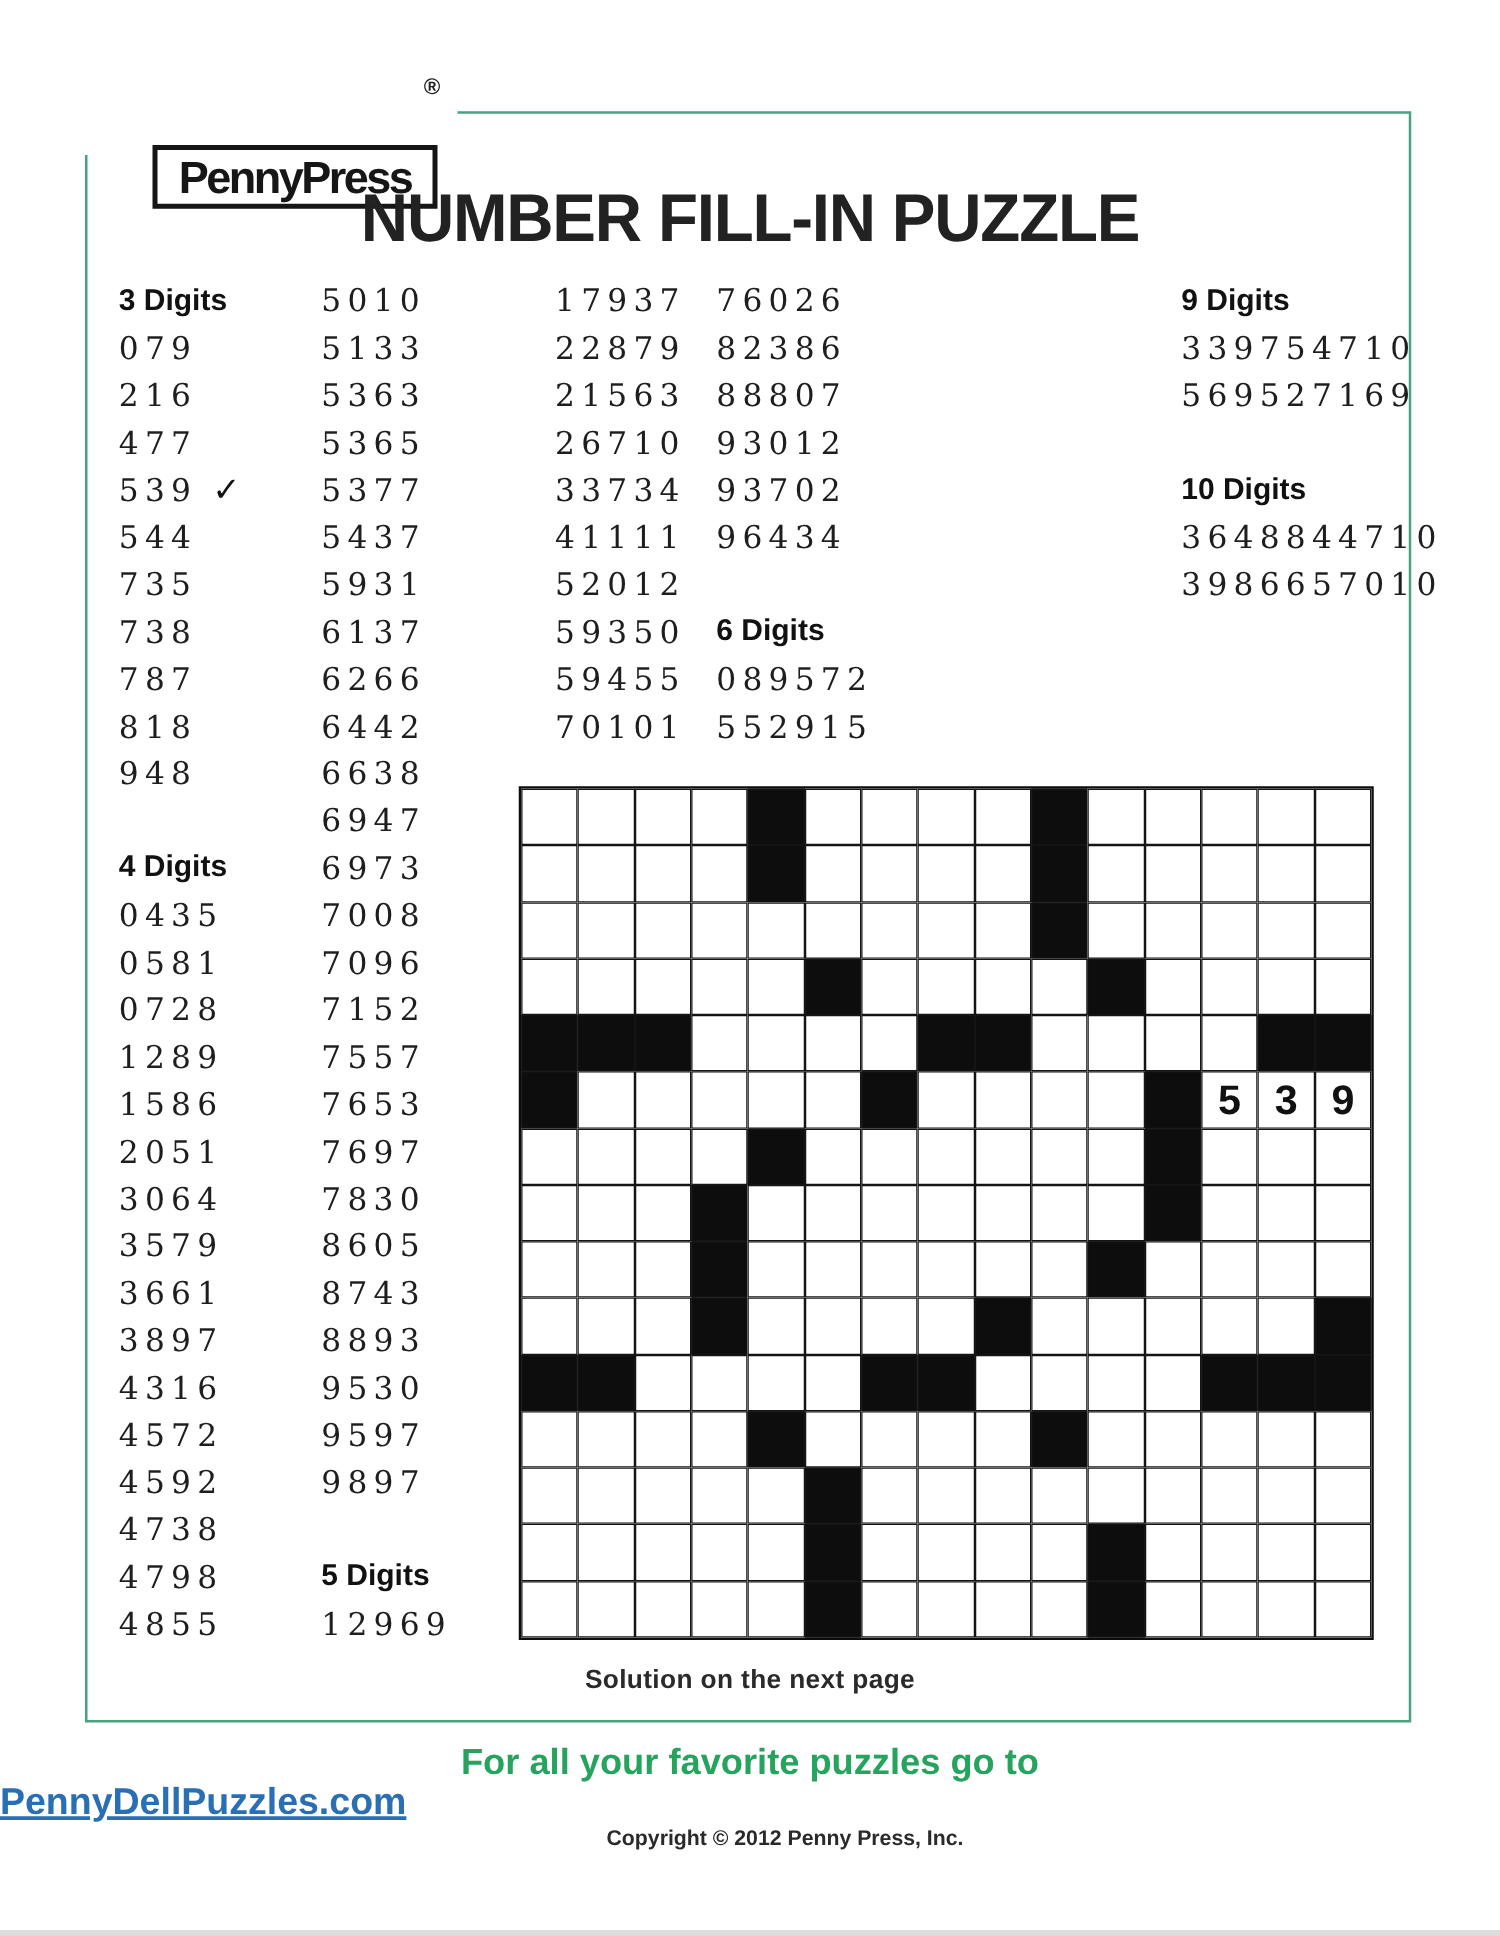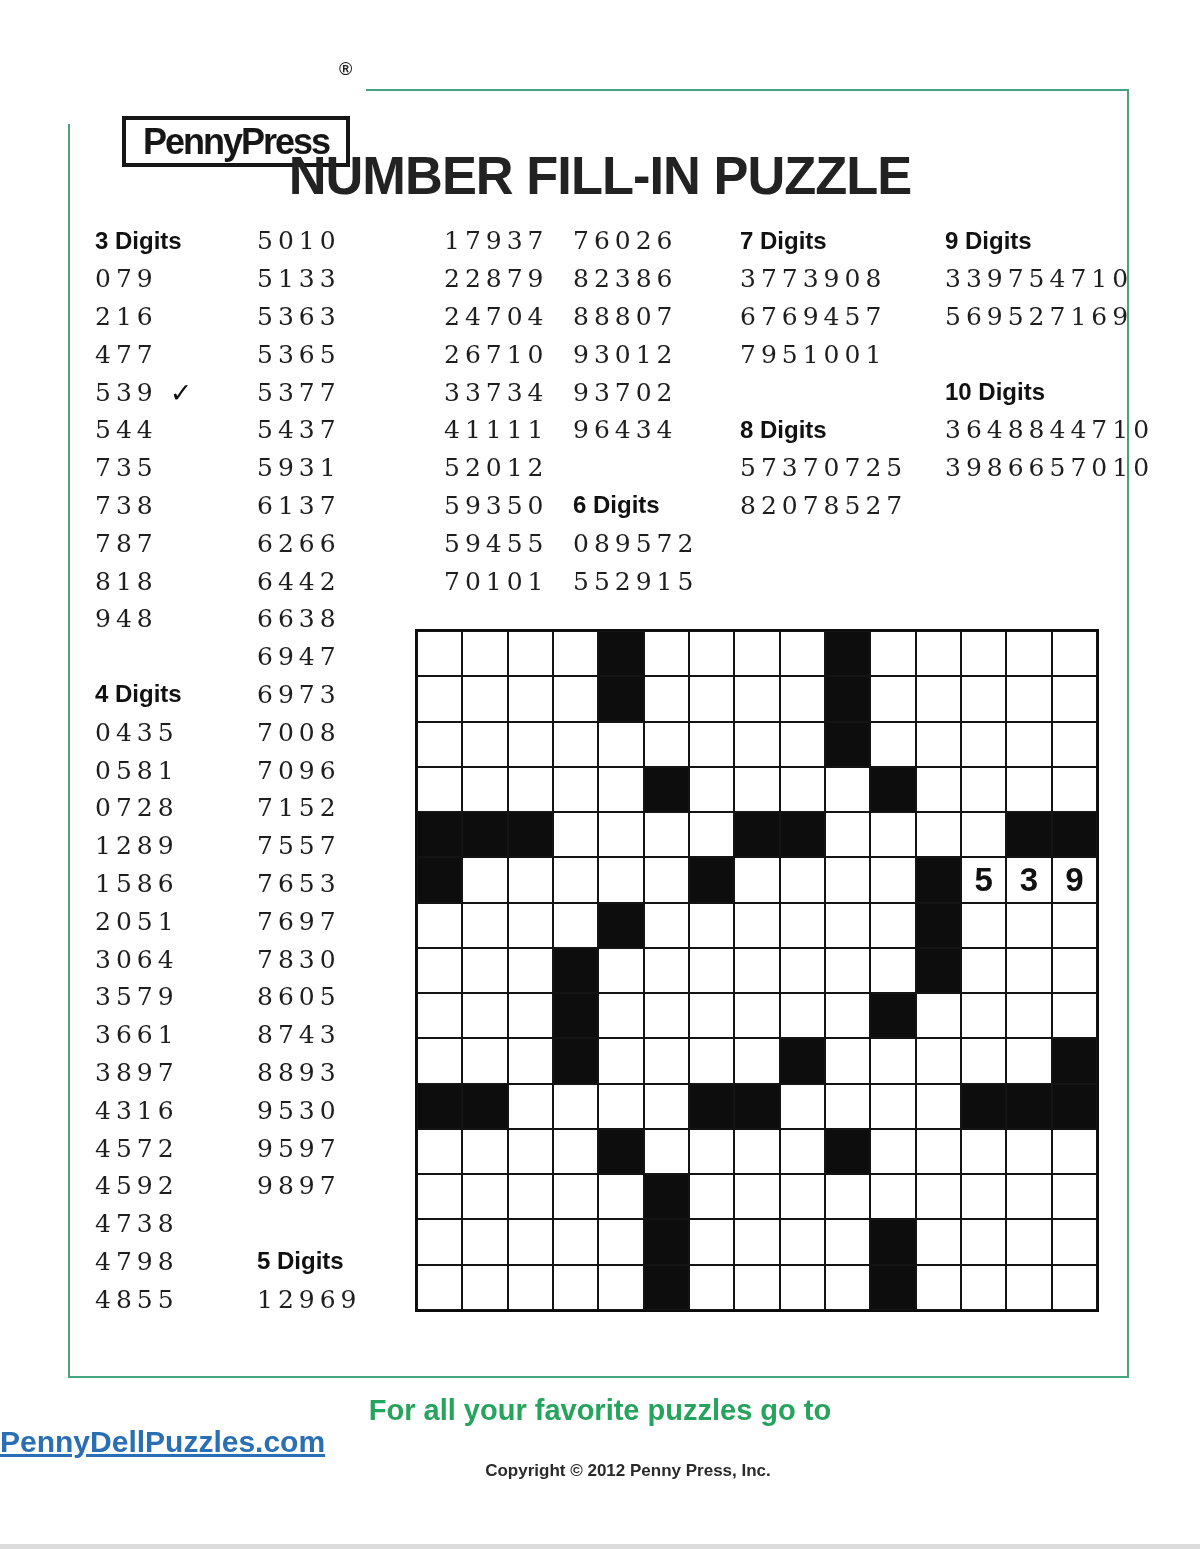--- a/index.html
+++ b/index.html
@@ -130,51 +130,41 @@
         <div class="wrow wnum">9530</div>
         <div class="wrow wnum">9597</div>
         <div class="wrow wnum">9897</div>
         <div class="wrow"></div>
         <div class="wrow whead">5 Digits</div>
         <div class="wrow wnum">12969</div>
       </div>
       <div class="wcol wcol-3">
         <div class="wrow wnum">17937</div>
         <div class="wrow wnum">22879</div>
-        <div class="wrow wnum">24704</div>
+        <div class="wrow wnum">21563</div>
         <div class="wrow wnum">26710</div>
         <div class="wrow wnum">33734</div>
         <div class="wrow wnum">41111</div>
         <div class="wrow wnum">52012</div>
         <div class="wrow wnum">59350</div>
         <div class="wrow wnum">59455</div>
         <div class="wrow wnum">70101</div>
       </div>
       <div class="wcol wcol-4">
         <div class="wrow wnum">76026</div>
         <div class="wrow wnum">82386</div>
         <div class="wrow wnum">88807</div>
         <div class="wrow wnum">93012</div>
         <div class="wrow wnum">93702</div>
         <div class="wrow wnum">96434</div>
         <div class="wrow"></div>
         <div class="wrow whead">6 Digits</div>
         <div class="wrow wnum">089572</div>
         <div class="wrow wnum">552915</div>
       </div>
-      <div class="wcol wcol-5">
-        <div class="wrow whead">7 Digits</div>
-        <div class="wrow wnum">3773908</div>
-        <div class="wrow wnum">6769457</div>
-        <div class="wrow wnum">7951001</div>
-        <div class="wrow"></div>
-        <div class="wrow whead">8 Digits</div>
-        <div class="wrow wnum">57370725</div>
-        <div class="wrow wnum">82078527</div>
-      </div>
       <div class="wcol wcol-6">
         <div class="wrow whead">9 Digits</div>
         <div class="wrow wnum">339754710</div>
         <div class="wrow wnum">569527169</div>
         <div class="wrow"></div>
         <div class="wrow whead">10 Digits</div>
         <div class="wrow wnum">3648844710</div>
         <div class="wrow wnum">3986657010</div>
       </div>
     </div>
@@ -400,20 +390,21 @@
       <div class="cell"></div>
       <div class="cell"></div>
       <div class="cell"></div>
       <div class="cell black"></div>
       <div class="cell"></div>
       <div class="cell"></div>
       <div class="cell"></div>
       <div class="cell"></div>
     </div>
 
+  <div class="solution-note">Solution on the next page</div>
 
   <div class="promo">For all your favorite puzzles go to</div>
 
   <div class="site-link">
     <a>PennyDellPuzzles.com</a>
   </div>
 
   <div class="copyright">Copyright © 2012 Penny Press, Inc.</div>
 
   <div class="page-edge"></div>

